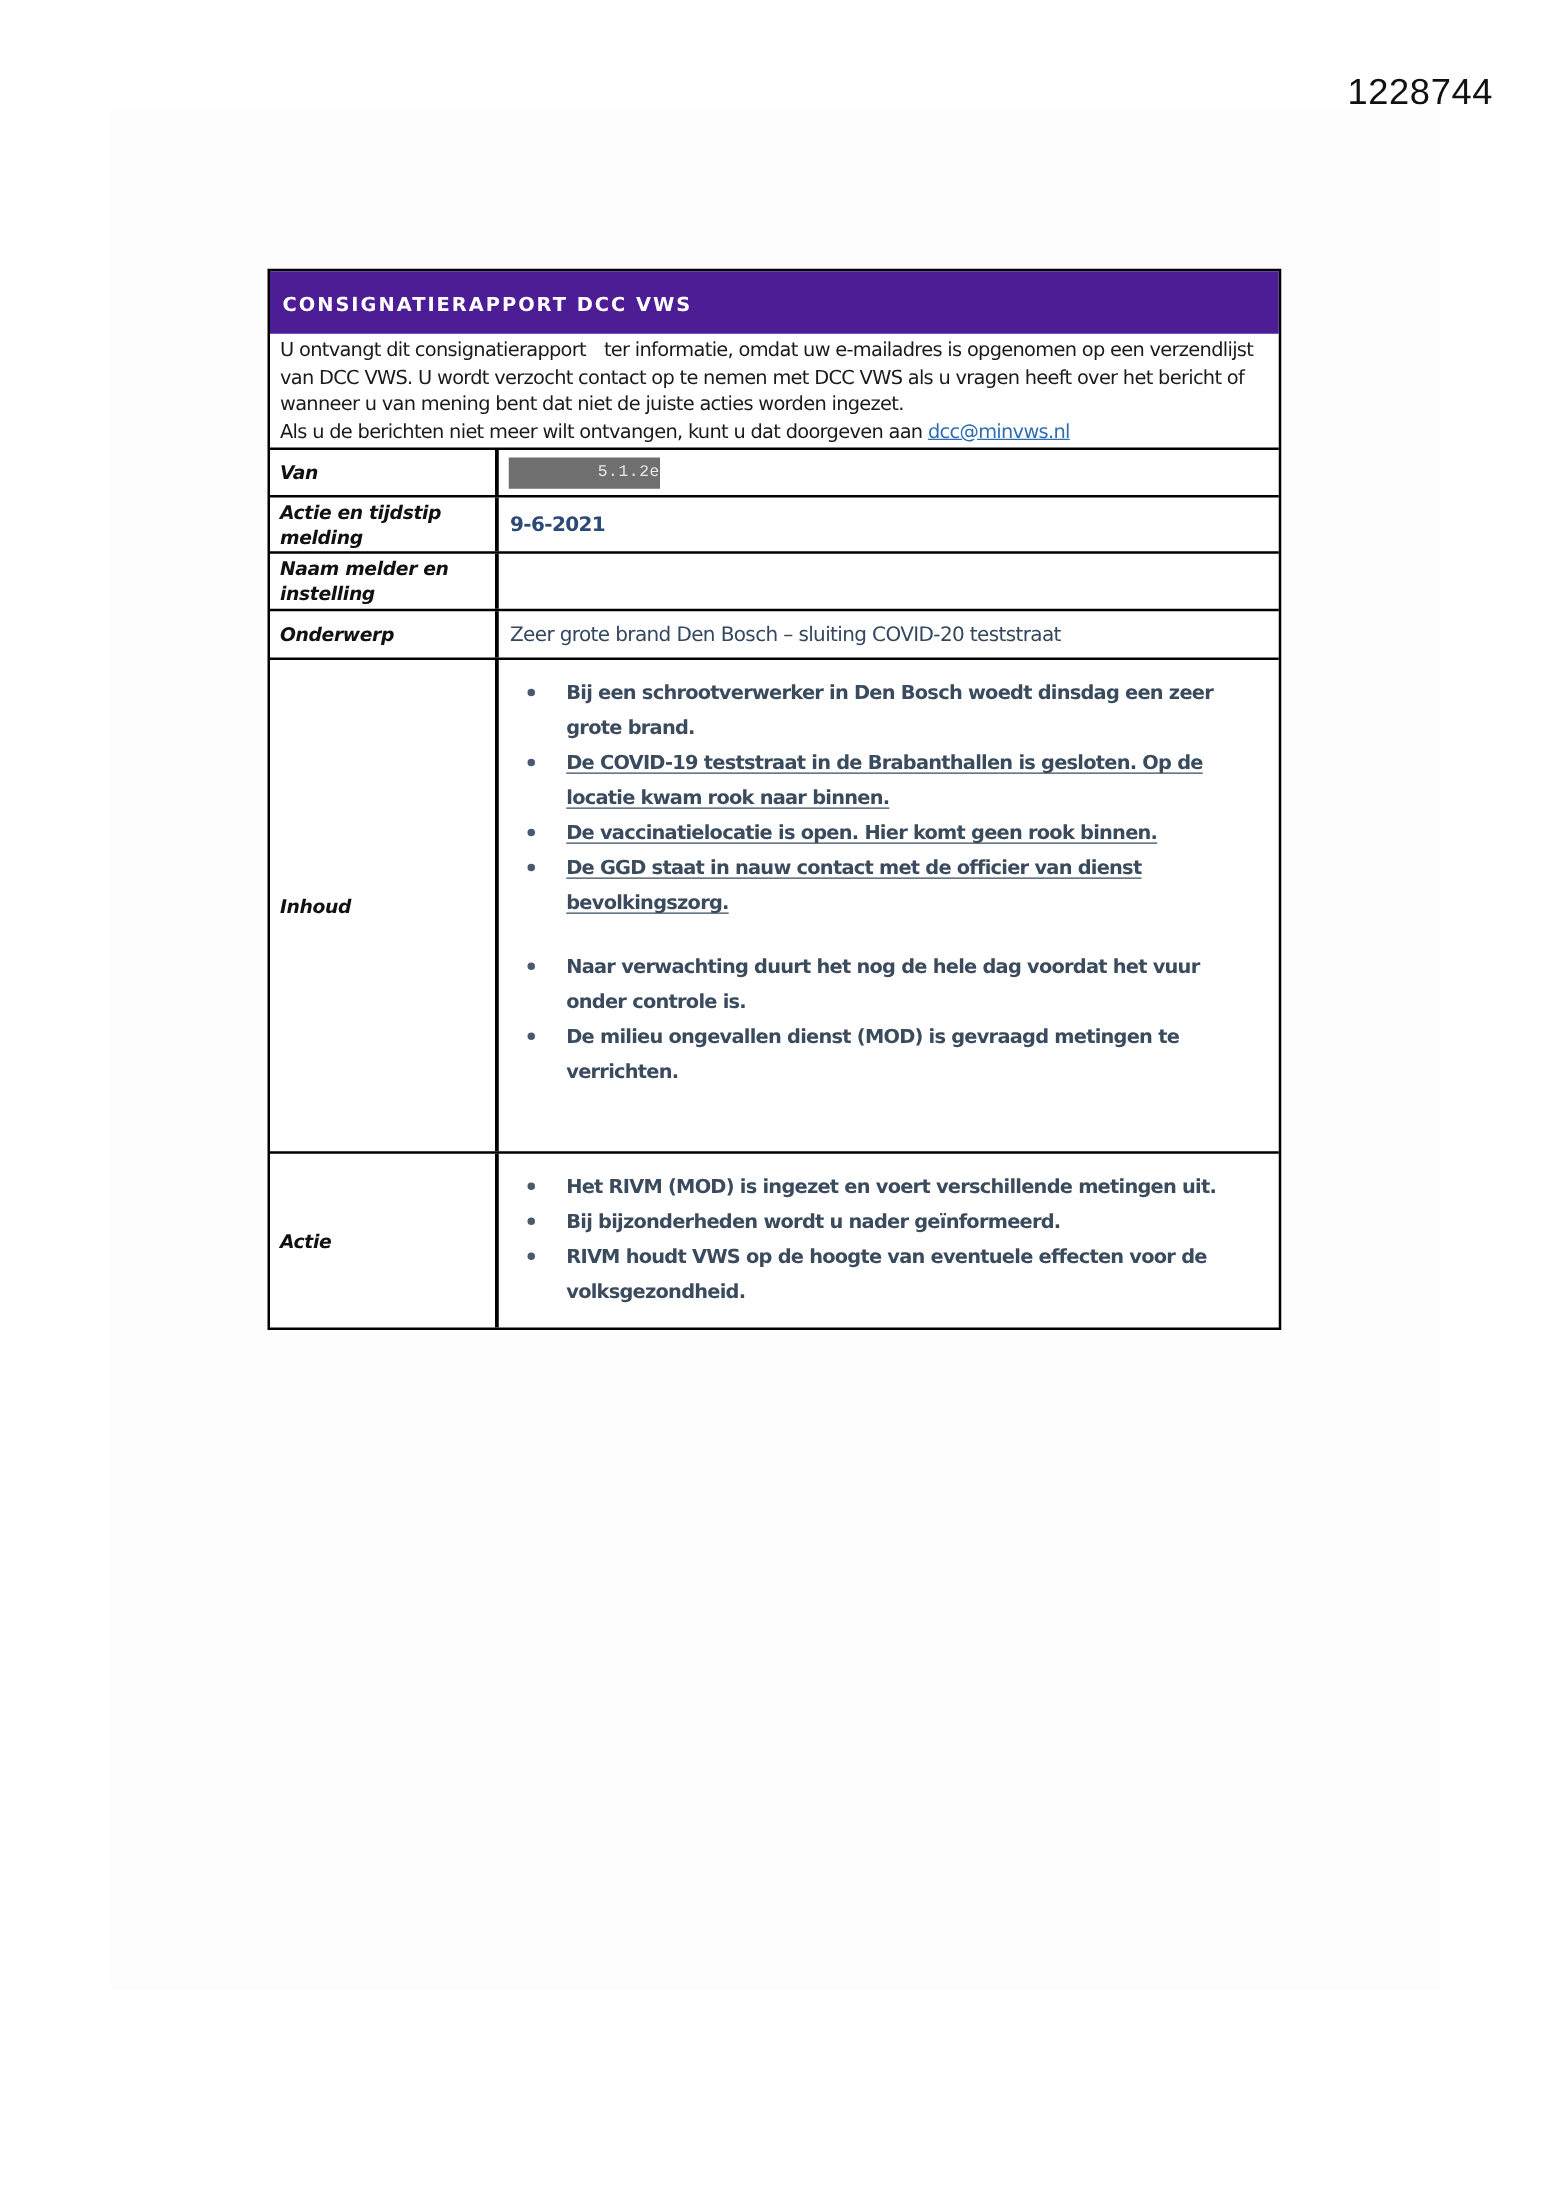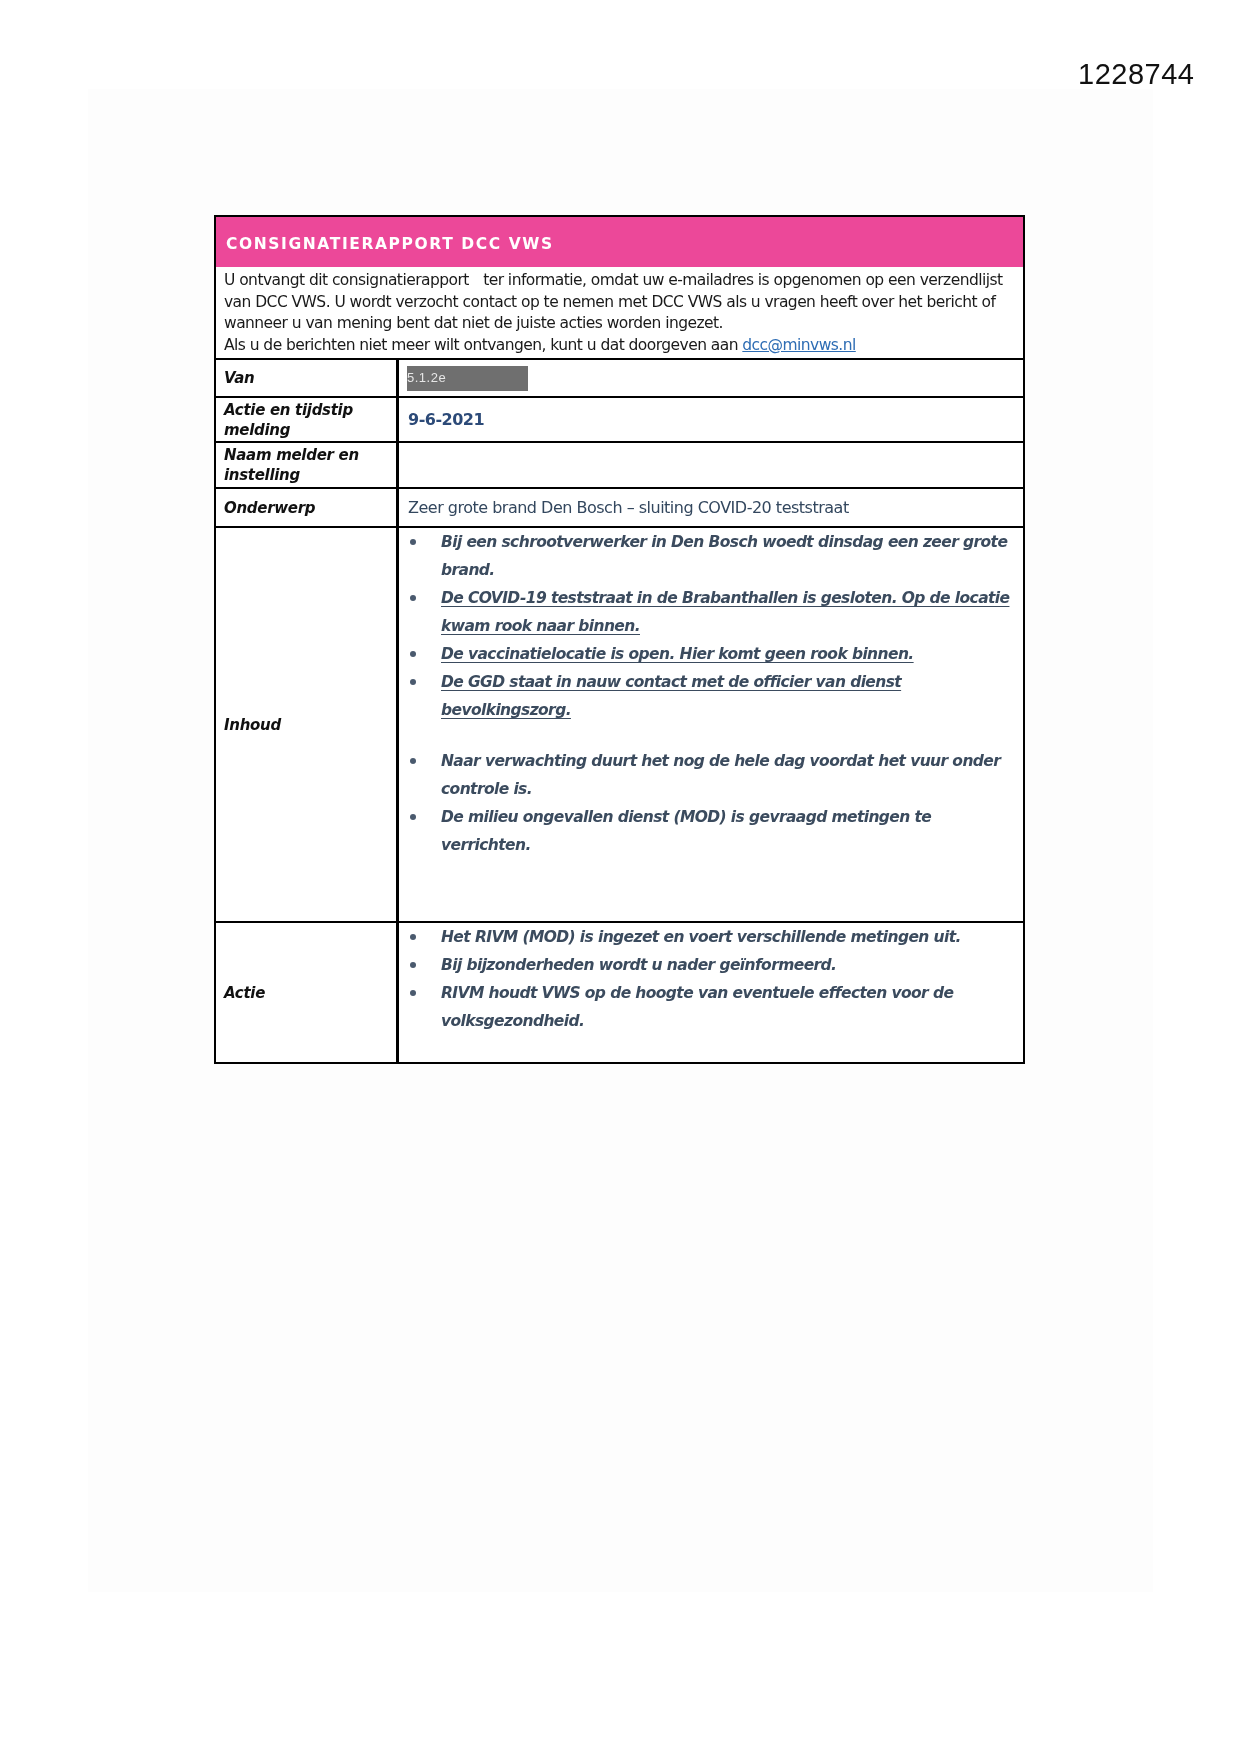--- a/index.html
+++ b/index.html
@@ -15,21 +15,21 @@
   .doc-number {
     position: absolute; left: 1078px; top: 58px;
     font-family: "Liberation Sans", sans-serif; font-size: 29px; color: #111;
     letter-spacing: 0.5px;
   }
   .report {
     position: absolute; left: 214px; top: 215px; width: 811px;
     border: 2px solid #000; box-sizing: border-box; background: #fff;
   }
   .report-header {
-    background: #ec4899; color: #fff; height: 50px; box-sizing: border-box;
+    background: #4c1d95; color: #fff; height: 50px; box-sizing: border-box;
     padding: 18px 0 0 10px;
     font-family: "DejaVu Sans", sans-serif; font-weight: bold; font-size: 15.5px;
     letter-spacing: 1.6px;
   }
   .intro {
     padding: 3px 8px 2px 8px; font-size: 15.5px; line-height: 21.5px; color: #1a1a1a;
     border-bottom: 2px solid #000;
     font-family: "DejaVu Sans", sans-serif; letter-spacing: -0.55px;
   }
   .intro b { font-weight: normal; margin-left: 10px; }
@@ -43,24 +43,24 @@
     font-family: "DejaVu Sans", sans-serif; letter-spacing: -0.3px;
   }
   .value {
     flex: 1; padding: 0 9px; display: flex; align-items: center;
     color: #33475e; font-size: 16px; font-family: "DejaVu Sans", sans-serif;
     letter-spacing: -0.5px;
   }
   .value.bold { font-weight: bold; color: #2c4a78; }
   .redaction {
     width: 121px; height: 25px; background: #6f6f6f; color: #e6e6e6;
-    font-size: 13px; text-align: left; line-height: 24px; font-family: Liberation Sans, sans-serif;
+    font-size: 13px; text-align: right; line-height: 24px; font-family: Liberation Mono, monospace;
     letter-spacing: 0.5px;
   }
-  ul.bullets { margin: 0; padding: 0; list-style: none; width: 100%; font-style: italic; }
+  ul.bullets { margin: 12px; padding: 0; list-style: none; width: 100%; }
   ul.bullets li {
     position: relative; padding-left: 33px; font-size: 15.5px; line-height: 28px;
     font-weight: bold; color: #3b4b5e; font-family: "DejaVu Sans", sans-serif;
     letter-spacing: -0.6px;
   }
   ul.bullets li::before {
     content: ""; position: absolute; left: 2px; top: 11px; width: 6px; height: 6px;
     border-radius: 50%; background: #4a5a6e;
   }
   ul.bullets li.underlined span { text-decoration: underline; text-underline-offset: 3px; }

